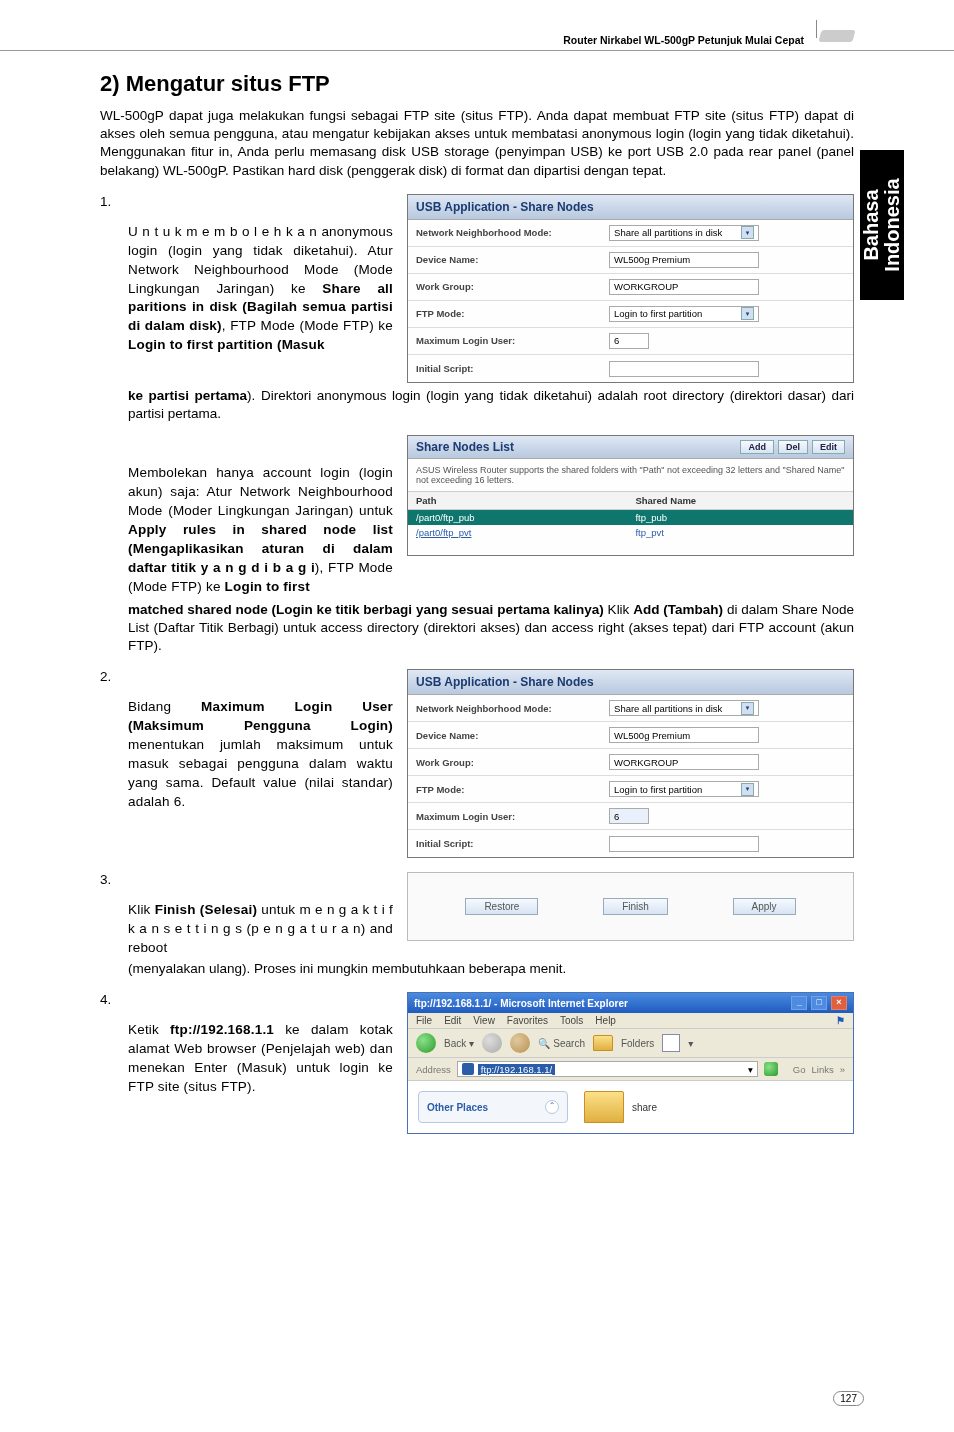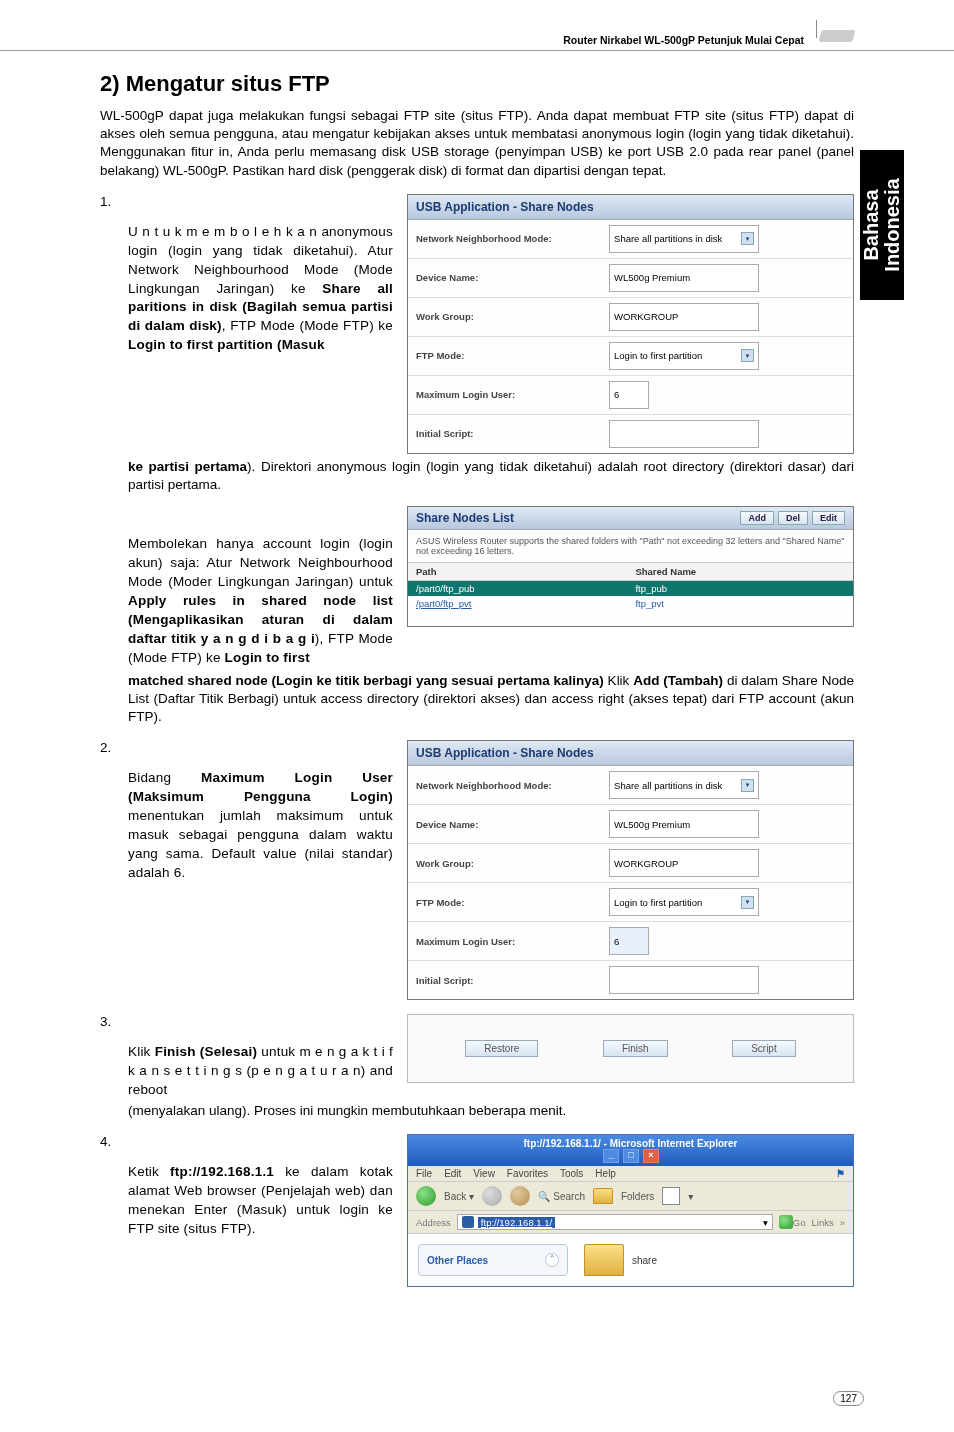--- a/index.html
+++ b/index.html
@@ -117,21 +117,21 @@
   .fake-select, .fake-input {
     border: 1px solid #aaa;
     background: #fff;
     padding: 1px 4px;
     font-size: 9.5px;
     display: inline-flex;
     align-items: center;
     justify-content: space-between;
     gap: 4px;
     min-width: 150px;
-    height: 28px;
+    height: 16px;
   }
   .fake-select .arrow {
     width: 13px; height: 13px;
     background: #d0dff4;
     border: 1px solid #8aa;
     display: inline-flex;
     align-items: center;
     justify-content: center;
     font-size: 7px;
     color: #246;
@@ -179,21 +179,20 @@
     font-size: 10px;
   }
   .ie-title {
     background: linear-gradient(#4a8be0,#1f5bbf);
     color: #fff;
     padding: 3px 6px;
     font-weight: bold;
     display: flex;
     align-items: center;
     justify-content: space-between;
-    flex-direction: column;
   }
   .win-ctrls span {
     display: inline-block;
     width: 16px; height: 14px;
     margin-left: 1px;
     text-align: center;
     font-weight: bold;
     font-size: 9px;
     border: 1px solid #fff3;
   }
@@ -219,21 +218,21 @@
   .ie-addr { padding: 3px 8px; display: flex; align-items: center; gap: 6px; border-bottom: 1px solid #ccc;}
   .ie-addr .lbl { color: #777; font-size: 9.5px;}
   .ie-addr .url-box {
     flex: 1; border: 1px solid #aaa; background: #fff; padding: 1px 4px;
     display: flex; align-items: center; gap: 4px; font-size: 9.5px;
   }
   .ie-addr .url-box .fico {
     width: 12px; height: 12px; background: #2a5ca8; border-radius: 2px;
   }
   .ie-addr .url-text { background: #2a5ca8; color: #fff; padding: 0 3px; text-decoration: underline;}
-  .ie-addr .go { display: flex; align-items: center; gap: 0; color: #777; font-size: 9.5px;}
+  .ie-addr .go { display: flex; align-items: center; gap: 15px; color: #777; font-size: 9.5px;}
   .ie-addr .go .gico { width: 14px; height: 14px; background: radial-gradient(circle at 35% 35%, #8be089, #2a9a2a); border-radius: 3px;}
   .ie-body { background: #fff; padding: 10px; display: flex; gap: 16px; }
   .ie-side {
     width: 150px; border: 1px solid #b8c8de; border-radius: 4px;
     padding: 8px; background: #f3f7fc;
     display: flex; align-items: center; justify-content: space-between;
   }
   .ie-side .lbl { color: #2a5ca8; font-weight: bold; font-size: 10px;}
   .ie-side .chev { width: 14px; height: 14px; border: 1px solid #b8c8de; border-radius: 50%; background: #fff; font-size: 8px; text-align: center; color: #2a5ca8;}
   .ie-main-item { display: flex; align-items: center; gap: 8px;}
@@ -413,21 +412,21 @@
 
     <li>
       <div class="step-num">3.</div>
       <div style="flex:1">
         <div class="two-col">
           <div class="left-col stretch body-text">Klik <b>Finish (Selesai)</b> untuk m e n g a k t i f k a n  s e t t i n g s (p e n g a t u r a n)  and  reboot</div>
           <div class="right-col">
             <div class="btn-row">
               <span class="btn">Restore</span>
               <span class="btn">Finish</span>
-              <span class="btn">Script</span>
+              <span class="btn">Apply</span>
             </div>
           </div>
         </div>
         <p class="body-text" style="margin-top:2px">(menyalakan ulang). Proses ini mungkin membutuhkaan beberapa menit.</p>
       </div>
     </li>
 
     <li>
       <div class="step-num">4.</div>
       <div style="flex:1">

